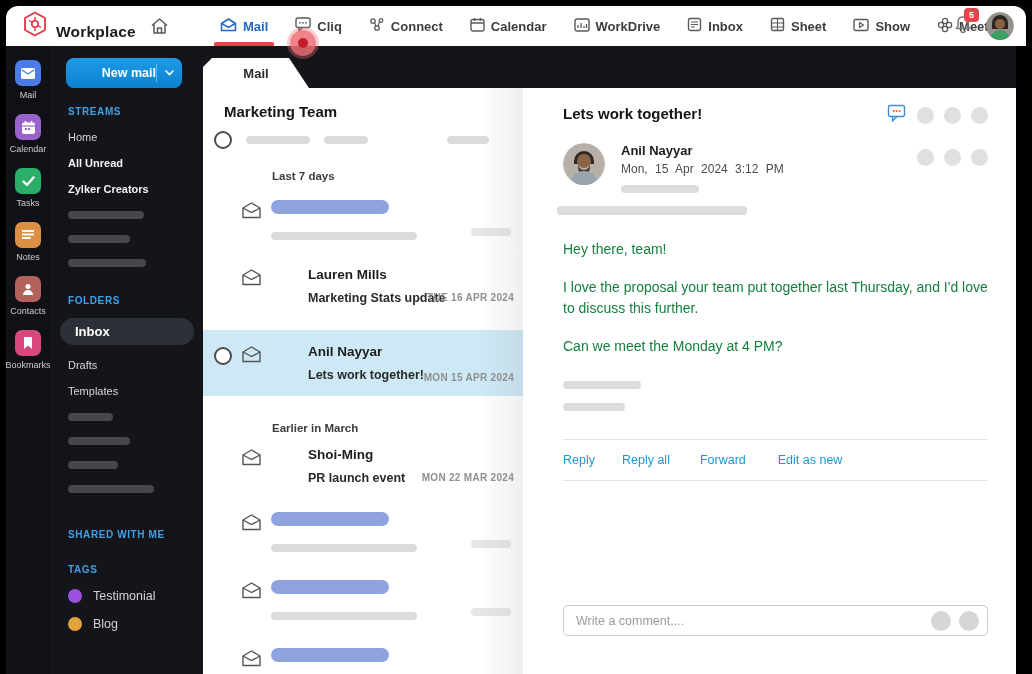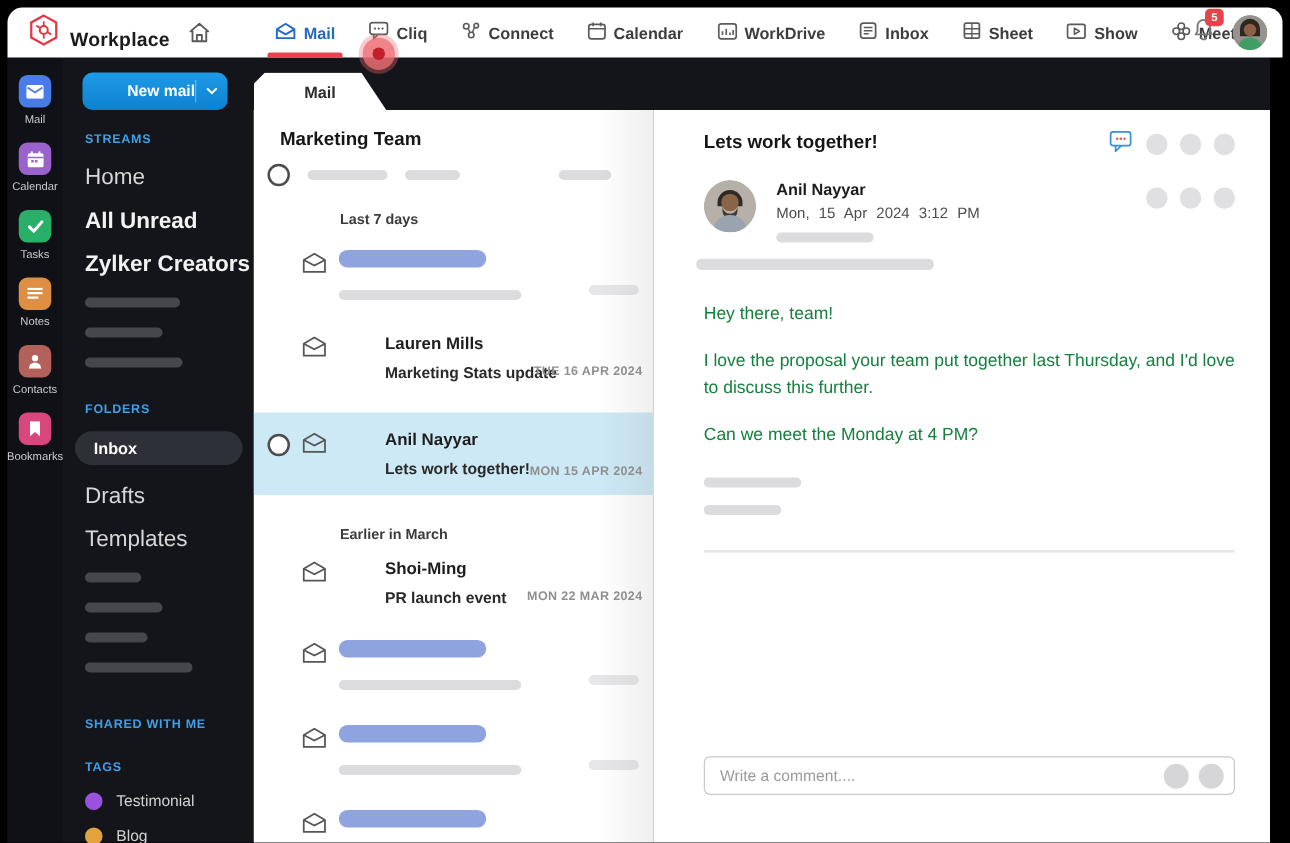--- a/index.html
+++ b/index.html
@@ -46,21 +46,21 @@
 
   
   .sidebar { position:absolute; left:44px; top:0; width:153px; height:100%; }
   .newmail { margin:12px 0 0 16px; width:116px; height:30px; border-radius:8px; border:none;
              background:linear-gradient(#1e9ae6,#0c82cf); color:#fff; font-size:12.5px; font-weight:bold;
              display:flex; align-items:center; cursor:pointer; font-family:inherit; }
   .newmail .nm-label { flex:1; text-align:right; }
   .newmail .nm-chev { width:26px; border-left:1px solid rgba(255,255,255,.35); display:flex;
              align-items:center; justify-content:center; height:18px; }
   .side-label { margin:18px 0 0 18px; font-size:10px; font-weight:bold; color:#3ea0e8; letter-spacing:.6px; }
-  .side-item { margin:14px 0 0 18px; font-size:18px; color:#d6d6d6; cursor:pointer; }
+  .side-item { margin:14px 0 0 18px; font-size:11px; color:#d6d6d6; cursor:pointer; }
   .side-item.bold { font-weight:bold; color:#f2f2f2; }
   .skel { background:#45474d; border-radius:4px; height:8px; }
   .side-skel { margin:16px 0 0 18px; }
   .inbox-pill { margin:12px 0 0 10px; width:134px; height:27px; background:#2d3036; border-radius:16px;
                 display:flex; align-items:center; padding-left:15px; font-size:13px; font-weight:bold;
                 color:#fff; cursor:pointer; }
   .tag-row { margin:14px 0 0 18px; display:flex; align-items:center; gap:11px; font-size:12.5px;
              color:#d2d2d2; cursor:pointer; }
   .tag-dot { width:14px; height:14px; border-radius:50%; }
 
@@ -486,20 +486,26 @@
       <div class="r-body">
         <p>Hey there, team!</p>
         <p>I love the proposal your team put together last Thursday, and I'd love to discuss this further.</p>
         <p>Can we meet the Monday at 4 PM?</p>
       </div>
 
       <div class="gskel" style="width:78px; margin-top:24px"></div>
       <div class="gskel" style="width:62px; margin-top:14px"></div>
 
       <hr class="r-hr">
+      <div class="r-actions">
+        <a class="r-link">Reply</a>
+        <a class="r-link">Reply all</a>
+        <a class="r-link">Forward</a>
+        <a class="r-link">Edit as new</a>
+      </div>
       <hr class="r-hr" style="margin-top:0">
 
       <div class="comment-box">
         <input class="comment-input" placeholder="Write a comment...." style="">
         <span class="comment-circ"></span>
         <span class="comment-circ"></span>
       </div>
     </div>
 
   </div>

